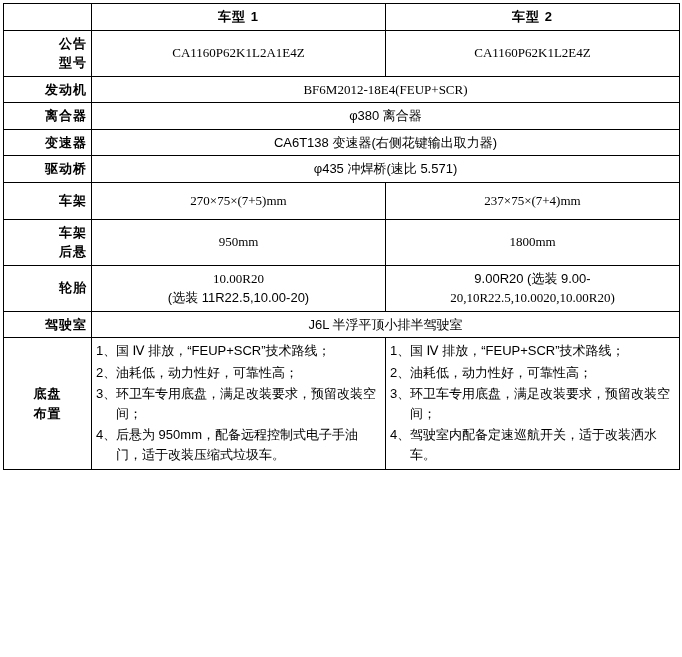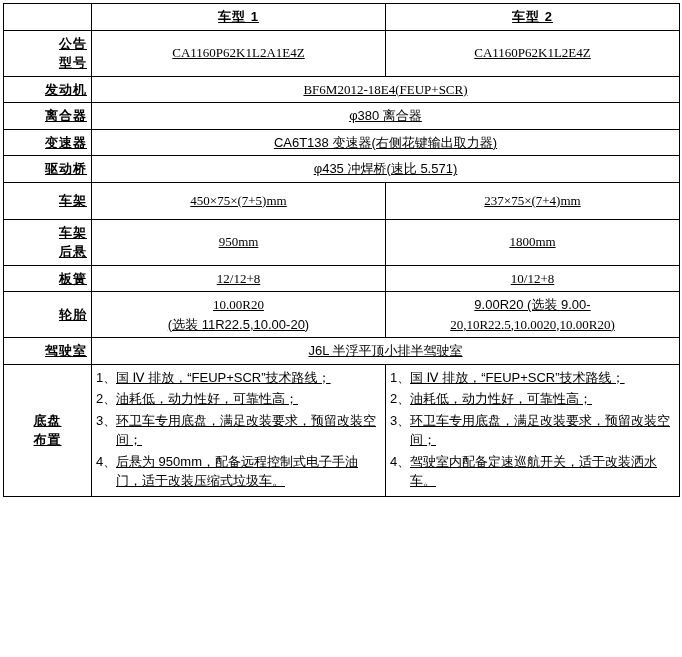--- a/index.html
+++ b/index.html
@@ -11,21 +11,20 @@
     width: 682px;
     height: 657px;
     font-family: "Liberation Sans", sans-serif;
     color: #000000;
   }
   .sheet {
     width: 682px;
     height: 657px;
     position: relative;
     overflow: hidden;
-    text-decoration: underline;
   }
   table.spec {
     border-collapse: collapse;
     width: 676px;
     margin: 3px 0 0 3px;
     table-layout: fixed;
   }
   table.spec td {
     border: 1px solid #000000;
     padding: 3px 4px;
@@ -131,39 +130,34 @@
         <td class="val center-span" colspan="2">CA6T138 变速器(右侧花键输出取力器)</td>
       </tr>
 
       <tr>
         <td class="label">驱动桥</td>
         <td class="val center-span" colspan="2">φ435 冲焊桥(速比 5.571)</td>
       </tr>
 
       <tr>
         <td class="label tall">车架</td>
-        <td class="val val-num">450×75×(7+5)mm</td>
+        <td class="val val-num">270×75×(7+5)mm</td>
         <td class="val val-num">237×75×(7+4)mm</td>
       </tr>
 
 
       <tr>
         <td class="label">
           <span>车架</span><br>
           <span>后悬</span>
         </td>
         <td class="val val-num">950mm</td>
         <td class="val val-num">1800mm</td>
       </tr>
 
-      <tr>
-        <td class="label">板簧</td>
-        <td class="val val-num">12/12+8</td>
-        <td class="val val-num">10/12+8</td>
-      </tr>
 
       <tr>
         <td class="label">轮胎</td>
         <td class="val two-line">
           <span class="serif">10.00R20</span><br>
           <span>(选装 11R22.5,10.00-20)</span>
         </td>
         <td class="val two-line">
           <span>9.00R20 (选装 9.00-</span><br>
           <span class="serif">20,10R22.5,10.0020,10.00R20)</span>

